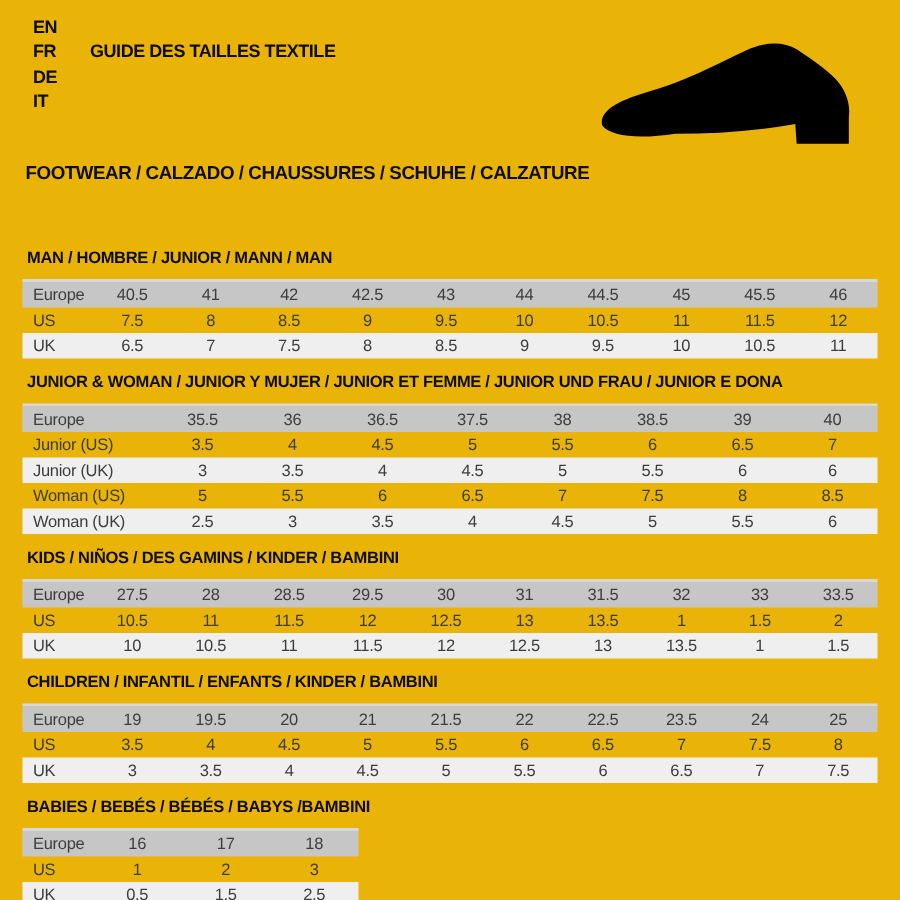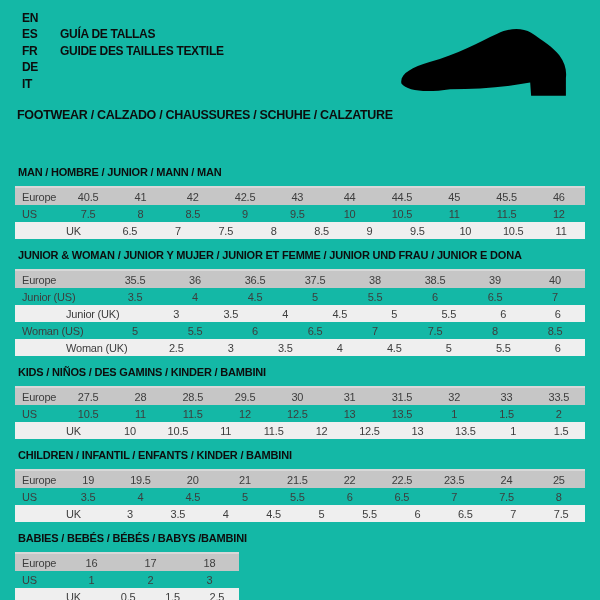--- a/index.html
+++ b/index.html
@@ -3,21 +3,21 @@
 <meta charset="utf-8">
 <style>
   * { box-sizing: border-box; }
   html, body { margin: 0; padding: 0; }
   body {
     width: 600px; height: 600px;
     background: #ffffff;
     font-family: "Liberation Sans", sans-serif;
     -webkit-font-smoothing: antialiased;
   }
-  .page { position: relative; width: 600px; height: 600px; overflow: hidden; background:#14b8a6; }
+  .page { position: relative; width: 600px; height: 600px; overflow: hidden; background:#eab308; }
 
   
   .langs { position: absolute; top: 10px; left: 22px; }
   .lang-row {
     display: flex;
     font-weight: bold; font-size: 12px; line-height: 16.4px;
     color: #0d0d0d; letter-spacing: -0.3px;
   }
   .lang-code { width: 38px; flex: 0 0 auto; }
 
@@ -43,39 +43,35 @@
   }
   .size-table { width: 570px; border-top: 2px solid var(--table-border, #d8d8d8); }
   .size-table.narrow { width: 224px; }
   .t-row {
     display: flex; align-items: center;
     height: 17px;
     font-size: 11px; letter-spacing: -0.2px;
     color: var(--table-text, #3d3d3d);
   }
   .row-head { background: var(--head-bg, #c6c6c6); }
-  .row-stripe { background: var(--stripe-bg, #efefef); padding-left: 44px; }
+  .row-stripe { background: var(--stripe-bg, #efefef); }
   .t-label { width: 47px; padding-left: 7px; flex: 0 0 auto; white-space: nowrap; }
   .wide-labels .t-label { width: 90px; }
   .t-cell { flex: 1 1 0; text-align: center; }
 </style>
 </head>
 <body>
 
 <div class="page">
 
   <div class="langs" id="langs">
   <div class="lang-row">
     <span class="lang-code">EN</span>
   </div>
 
-  <div class="lang-row">
-    <span class="lang-code">ES</span>
-    <span class="lang-text">GUÍA DE TALLAS</span>
-  </div>
 
   <div class="lang-row">
     <span class="lang-code">FR</span>
     <span class="lang-text">GUIDE DES TAILLES TEXTILE</span>
   </div>
 
   <div class="lang-row">
     <span class="lang-code">DE</span>
   </div>
 

